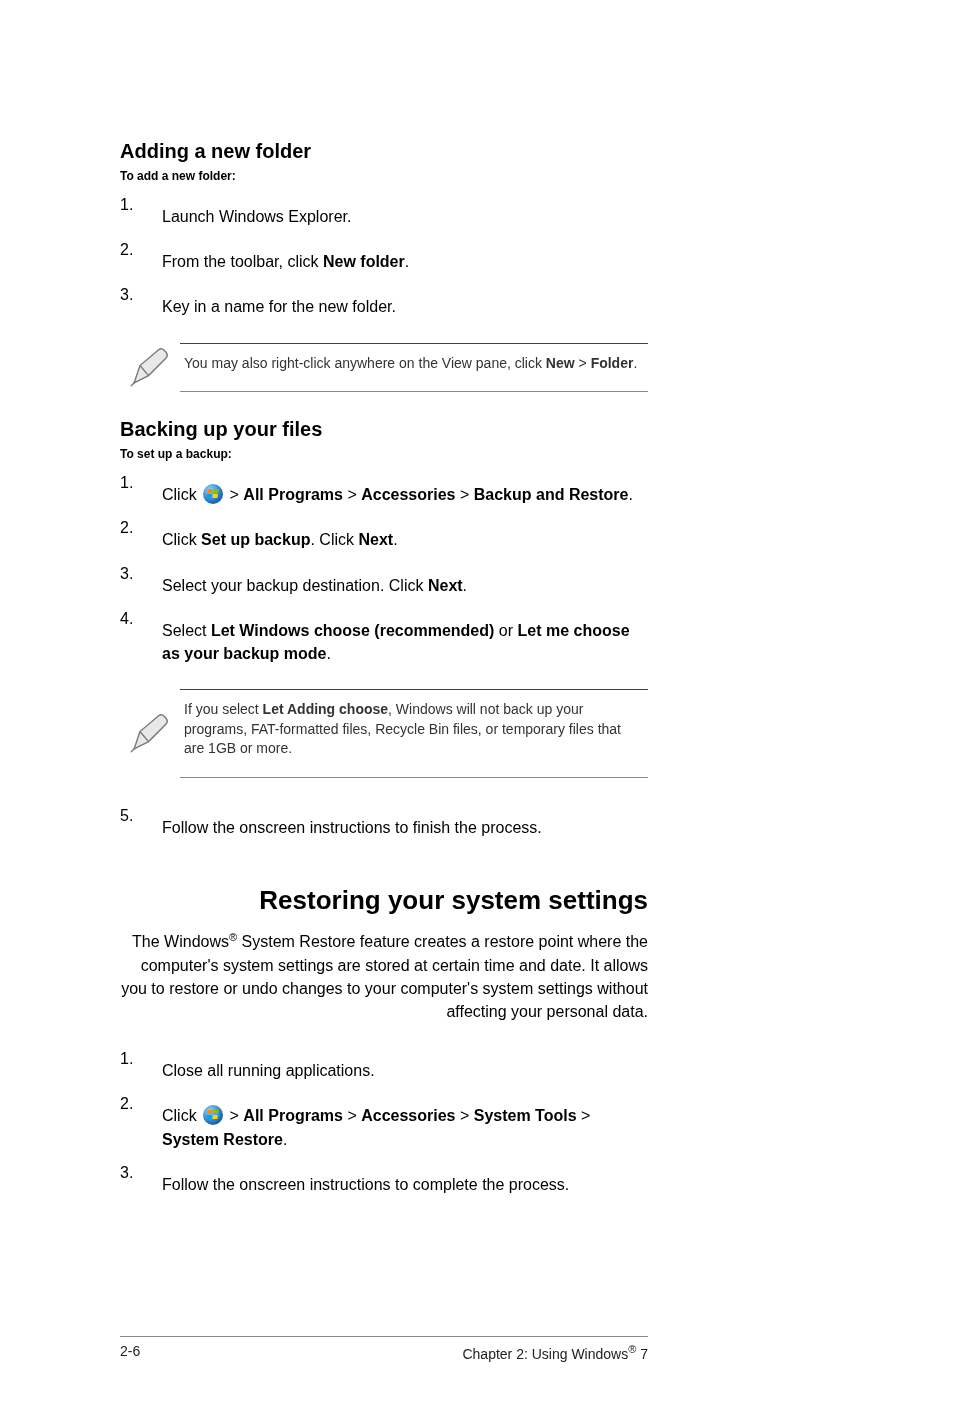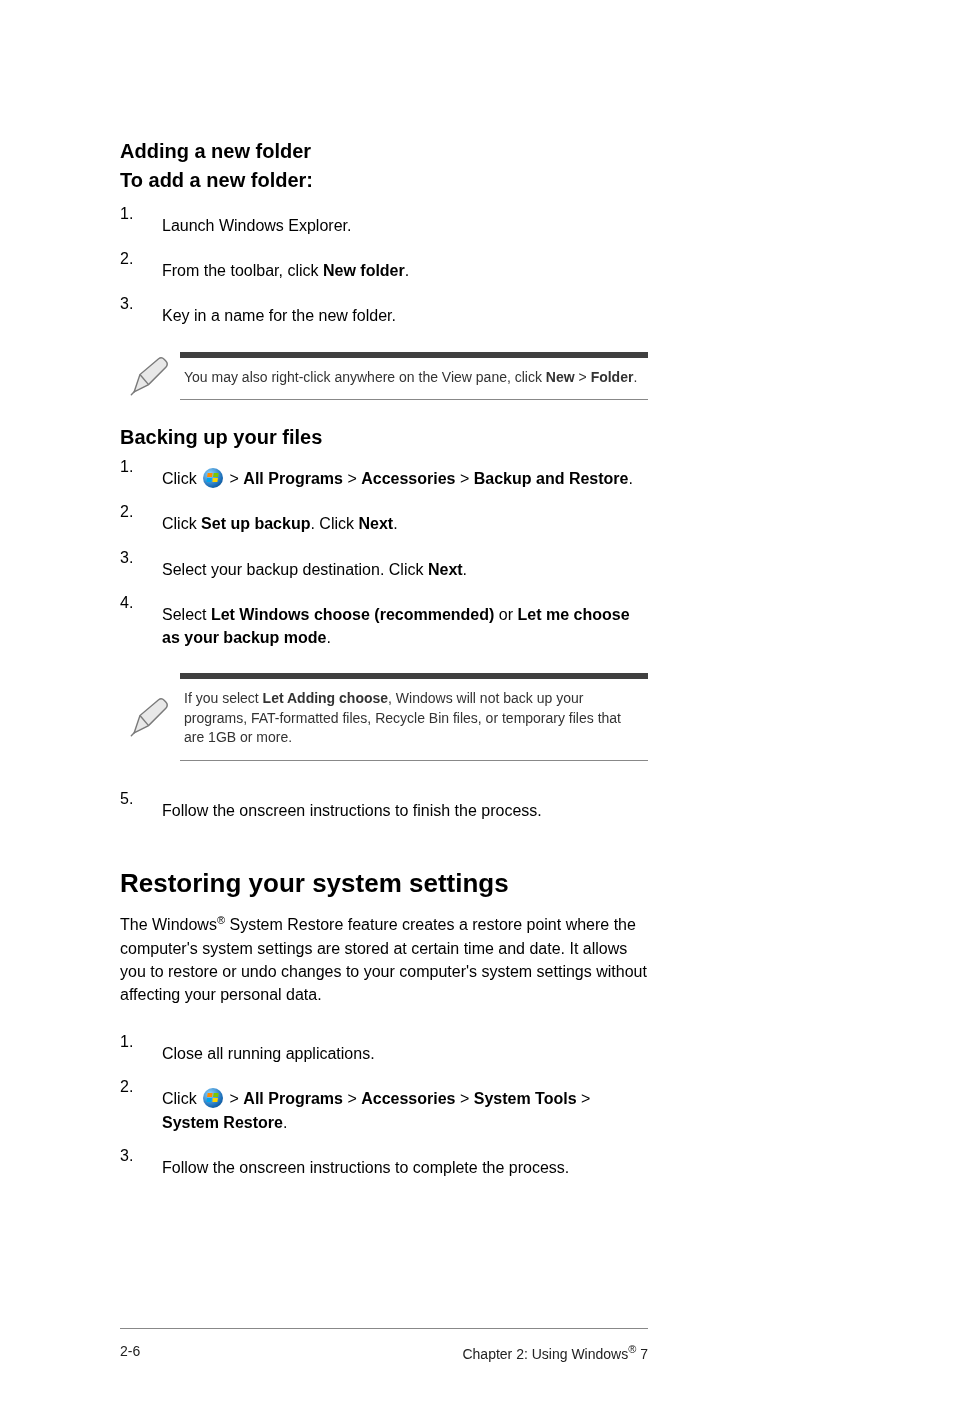--- a/index.html
+++ b/index.html
@@ -23,23 +23,24 @@
   }
   h4 {
     font-size: 17px;
     font-weight: bold;
     margin: 0 0 6px 0;
   }
   h2 {
     font-size: 26px;
     font-weight: bold;
     margin: 0 0 14px 0;
+    text-align: right;
   }
   p.sub {
-    font-size: 20px;
+    font-size: 12px;
     font-weight: bold;
     margin: 0 0 10px 0;
   }
   ol {
     list-style: none;
     padding: 0;
     margin: 0 0 24px 0;
   }
   ol li {
     display: flex;
@@ -62,31 +63,32 @@
   }
   .note-icon {
     width: 60px;
     flex-shrink: 0;
     display: flex;
     justify-content: center;
   }
   .note-icon svg { width: 46px; height: 46px; }
   .note-text {
     flex: 1;
-    border-top: 6px solid #404040;
+    border-top: 1px solid #404040;
     border-bottom: 1px solid #888;
-    padding: 10px 4px 12px 4px;
+    padding: 10px 4px 18px 4px;
     font-size: 14px;
     line-height: 1.4;
     color: #333;
   }
   .para {
     font-size: 16px;
     line-height: 1.45;
     margin: 8px 0 24px 0;
+    text-align: right;
   }
   .sup { font-size: 11px; vertical-align: super; }
   .win-icon {
     display: inline-block;
     width: 20px; height: 20px;
     border-radius: 50%;
     vertical-align: -4px;
     background: radial-gradient(circle at 35% 30%, #8fd6ff 0%, #1a6db8 65%, #0a3c68 100%);
     position: relative;
     margin: 0 2px;
@@ -102,21 +104,21 @@
       linear-gradient(#00a4ef,#00a4ef) 0 5px/5px 4px no-repeat,
       linear-gradient(#ffd400,#ffd400) 6px 5px/5px 4px no-repeat;
     transform: skewX(-8deg);
   }
   .footer {
     position: absolute;
     left: 120px;
     right: 110px;
     bottom: 56px;
     border-top: 1px solid #888;
-    padding-top: 14px;
+    padding-top: 6px;
     display: flex;
     justify-content: space-between;
     font-size: 14px;
     color: #222;
   }
 </style>
 </head>
 <body>
 
 <div class="page">
@@ -149,20 +151,21 @@
             <path d="M10 54 L6 58" stroke-linecap="round"></path>
           </g>
         </svg>
     </div>
     <div class="note-text">
       <span>You may also right-click anywhere on the View pane, click </span><b>New</b><span> &gt; </span><b>Folder</b><span>.</span>
     </div>
   </div>
 
   <h3>Backing up your files</h3>
+  <p class="sub">To set up a backup:</p>
 
   <ol>
     <li>
       <span class="num">1.</span>
       <span class="body">
         <span>Click </span><span class="win-icon"></span>
         <span>&gt;</span>
         <b>All Programs</b>
         <span>&gt;</span>
         <b>Accessories</b>

